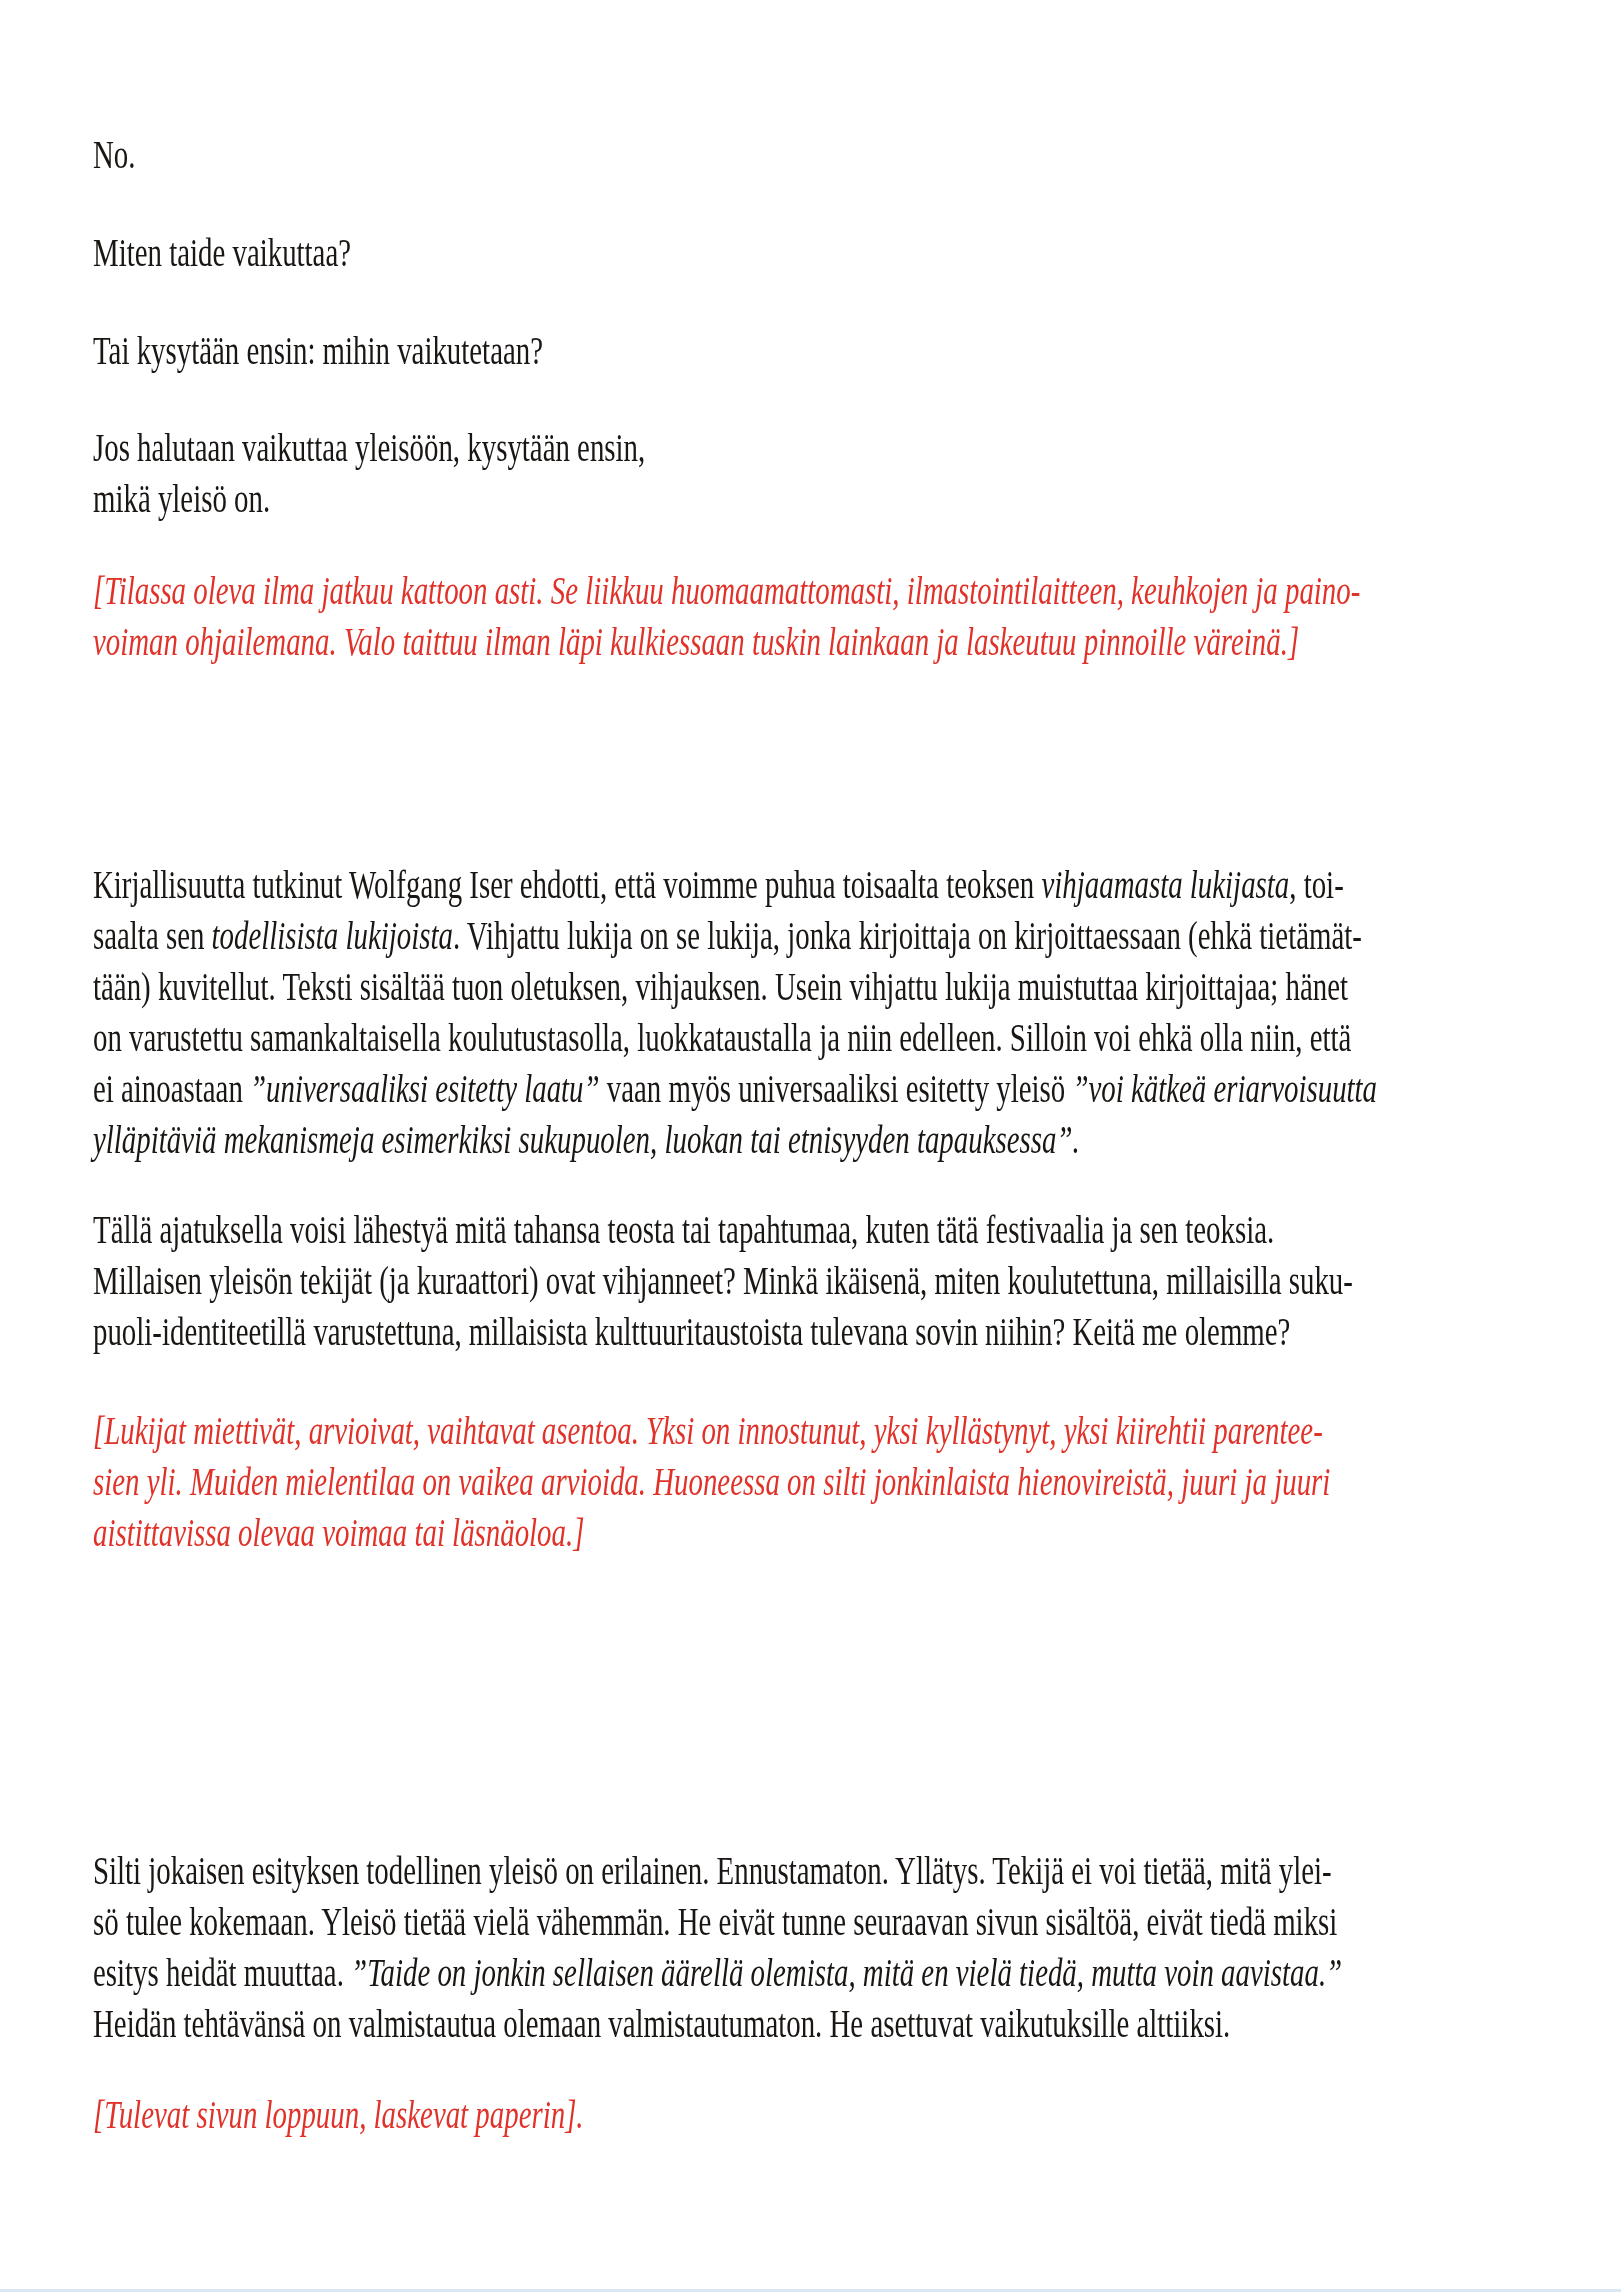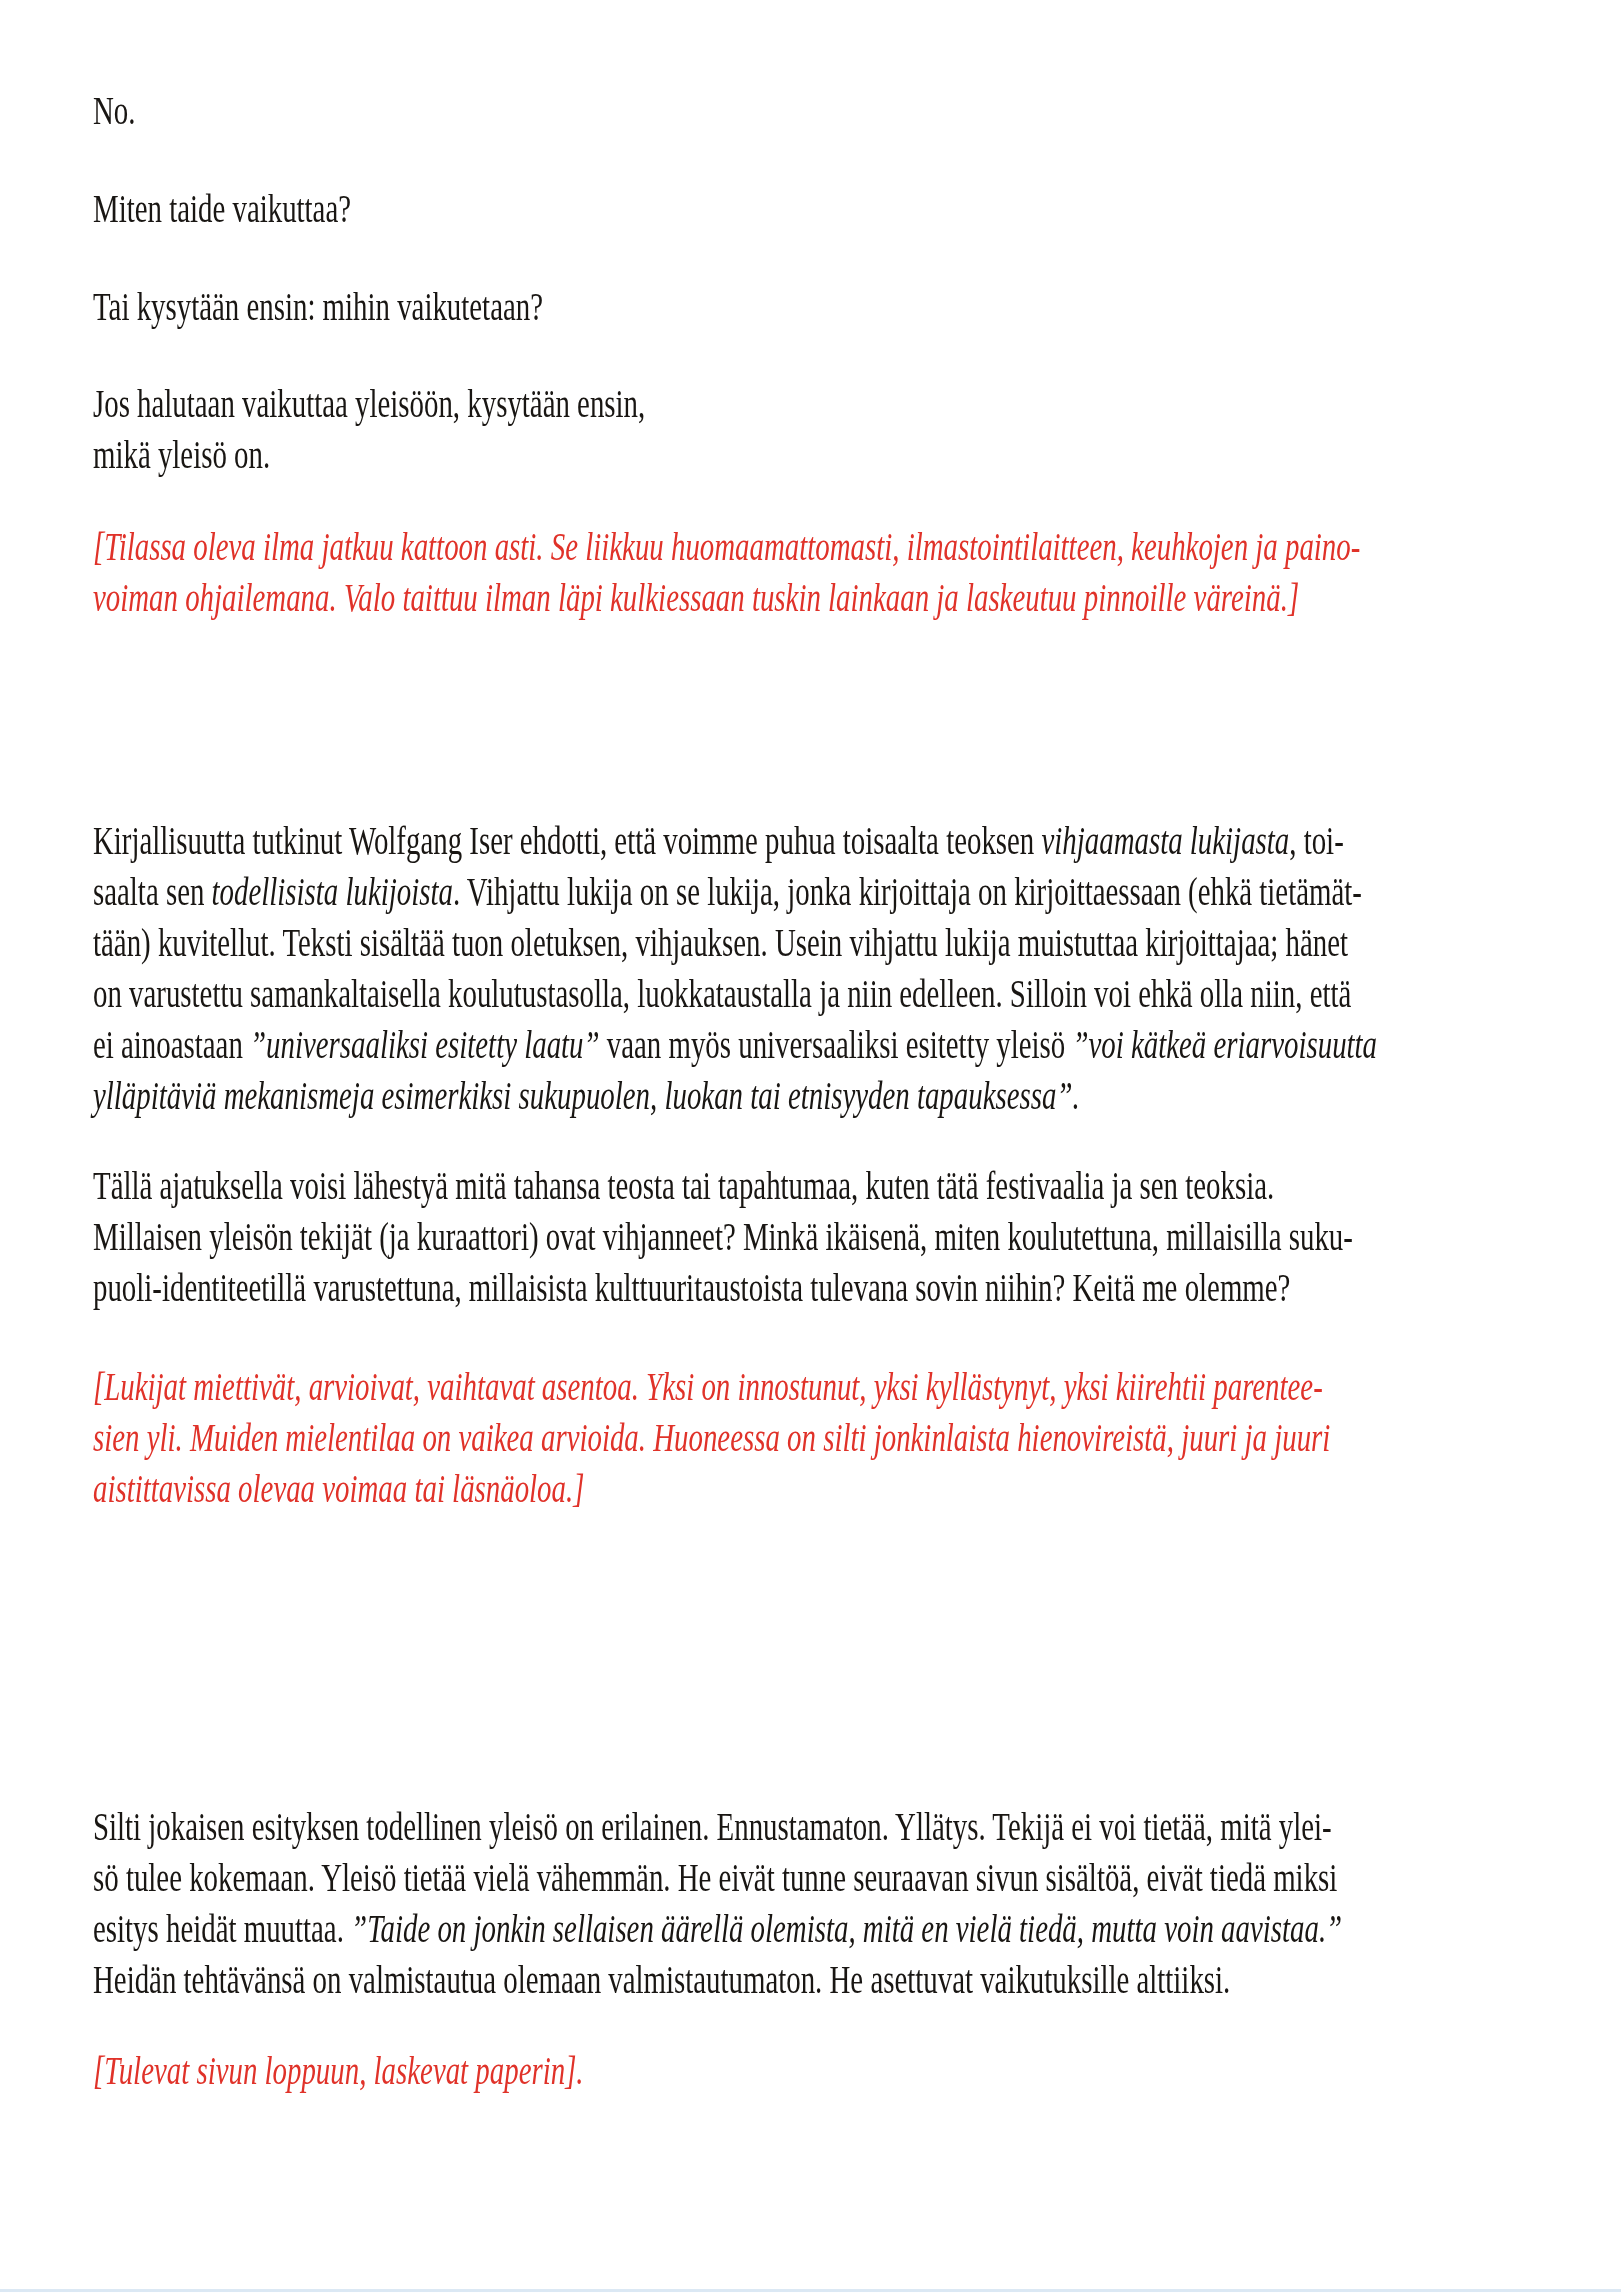--- a/index.html
+++ b/index.html
@@ -10,20 +10,21 @@
     width: 1621px;
     height: 2293px;
     background: #ffffff;
     overflow: hidden;
     position: relative;
     font-family: "Liberation Serif", "DejaVu Serif", serif;
   }
   .page {
     position: absolute;
     inset: 0;
+    margin-top: 44px;
   }
   .block {
     position: absolute;
     left: 93px;
     font-size: 39px;
     line-height: 51px;
     transform: scaleX(0.74);
     transform-origin: 0 0;
     letter-spacing: 0;
   }

